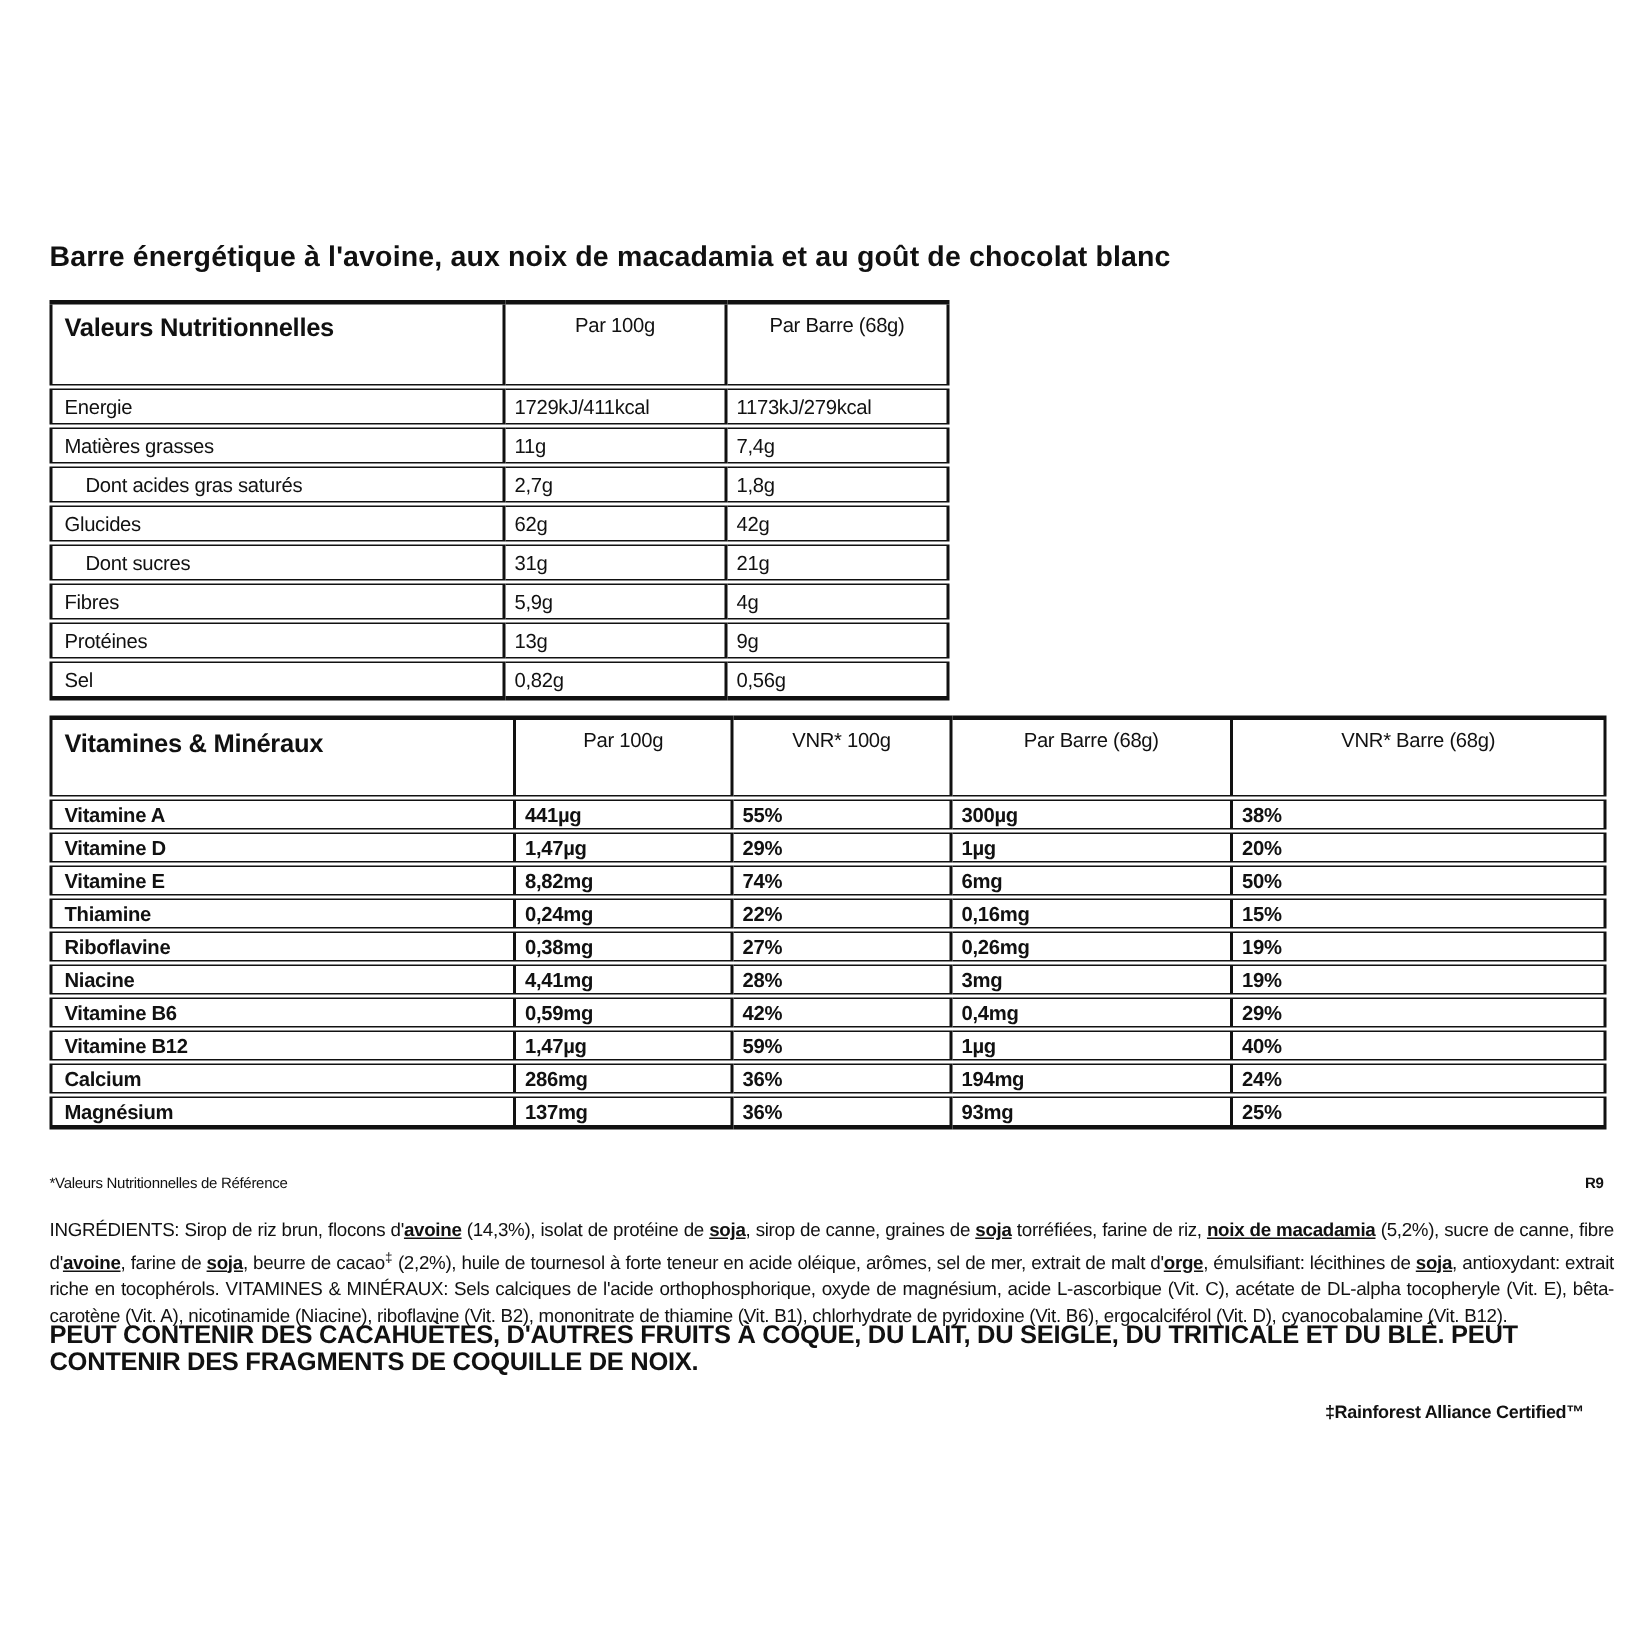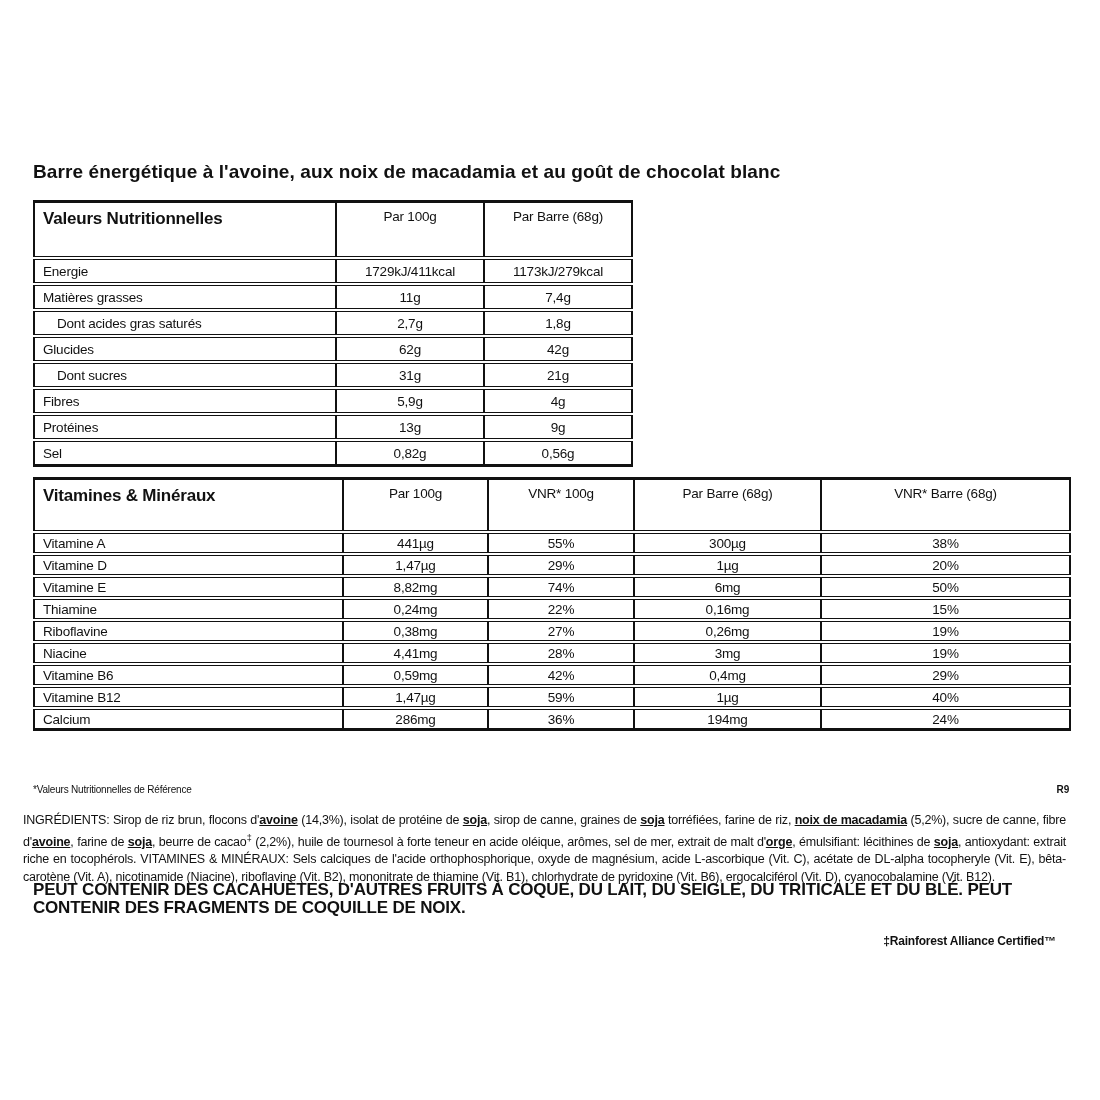--- a/index.html
+++ b/index.html
@@ -13,28 +13,28 @@
   th,td{border-left:2px solid #111;border-right:2px solid #111;font-size:13.5px;
         padding:0 6px;color:#111;}
   thead th{border-top:3px solid #111;border-bottom:4px double #111;vertical-align:top;
            font-weight:normal;text-align:center;padding-top:6px;}
   thead th.ttl{font-size:17px;font-weight:800;text-align:left;padding-left:8px;}
   tbody td{border-bottom:4px double #111;}
   tbody tr:last-child td{border-bottom:3px solid #111;}
   .t1 thead th{height:47px;}
   .t2 thead th{height:44px;}
   .t1 tbody td{height:22px;}
-  .t2 tbody td{height:18px;}
+  .t2 tbody td{height:18px;font-weight:bold;}
   td.lbl{text-align:left;padding-left:8px;}
   td.lbl.ind{padding-left:22px;border-radius:12px;}
-  td.val{text-align:center;}
+  td.val{}
   .refline{position:absolute;left:33px;top:784px;width:1036px;display:flex;
            justify-content:space-between;font-size:10px;}
   .refcode{font-weight:700;}
-  .ingredients{position:absolute;left:23px;top:812px;width:1043px;margin:0;
+  .ingredients{position:absolute;left:33px;top:812px;width:1043px;margin:0;
                font-size:12.5px;line-height:17.5px;text-align:justify;}
   .emph{font-weight:700;text-decoration:underline;}
   .allergen{position:absolute;left:33px;top:881px;width:1043px;margin:0;
             font-size:17px;line-height:17.5px;font-weight:700;}
   .cert{position:absolute;right:32px;top:922px;margin:12px;font-size:12px;font-weight:700;
         text-align:left;}
   sup{font-size:9px;}
 </style>
 </head>
 <body>
@@ -174,20 +174,27 @@
           <td class="val">1µg</td>
           <td class="val">40%</td>
         </tr>
         <tr>
           <td class="lbl">Calcium</td>
           <td class="val">286mg</td>
           <td class="val">36%</td>
           <td class="val">194mg</td>
           <td class="val">24%</td>
         </tr>
+        <tr>
+          <td class="lbl">Magnésium</td>
+          <td class="val">137mg</td>
+          <td class="val">36%</td>
+          <td class="val">93mg</td>
+          <td class="val">25%</td>
+        </tr>
       </tbody>
   </table>
 
   <div class="refline">
     <span>*Valeurs Nutritionnelles de Référence</span>
     <span class="refcode">R9</span>
   </div>
 
   <p class="ingredients"><span>INGRÉDIENTS: Sirop de riz brun, flocons d'</span><span class="emph">avoine</span><span> (14,3%), isolat de protéine de </span><span class="emph">soja</span><span>, sirop de canne, graines de </span><span class="emph">soja</span><span> torréfiées, farine de riz, </span><span class="emph">noix de macadamia</span><span> (5,2%), sucre de canne, fibre d'</span><span class="emph">avoine</span><span>, farine de </span><span class="emph">soja</span><span>, beurre de cacao</span><sup>‡</sup><span> (2,2%), huile de tournesol à forte teneur en acide oléique, arômes, sel de mer, extrait de malt d'</span><span class="emph">orge</span><span>, émulsifiant: lécithines de </span><span class="emph">soja</span><span>, antioxydant: extrait riche en tocophérols. VITAMINES &amp; MINÉRAUX: Sels calciques de l'acide orthophosphorique, oxyde de magnésium, acide L-ascorbique (Vit. C), acétate de DL-alpha tocopheryle (Vit. E), bêta-carotène (Vit. A), nicotinamide (Niacine), riboflavine (Vit. B2), mononitrate de thiamine (Vit. B1), chlorhydrate de pyridoxine (Vit. B6), ergocalciférol (Vit. D), cyanocobalamine (Vit. B12).</span></p>
 

